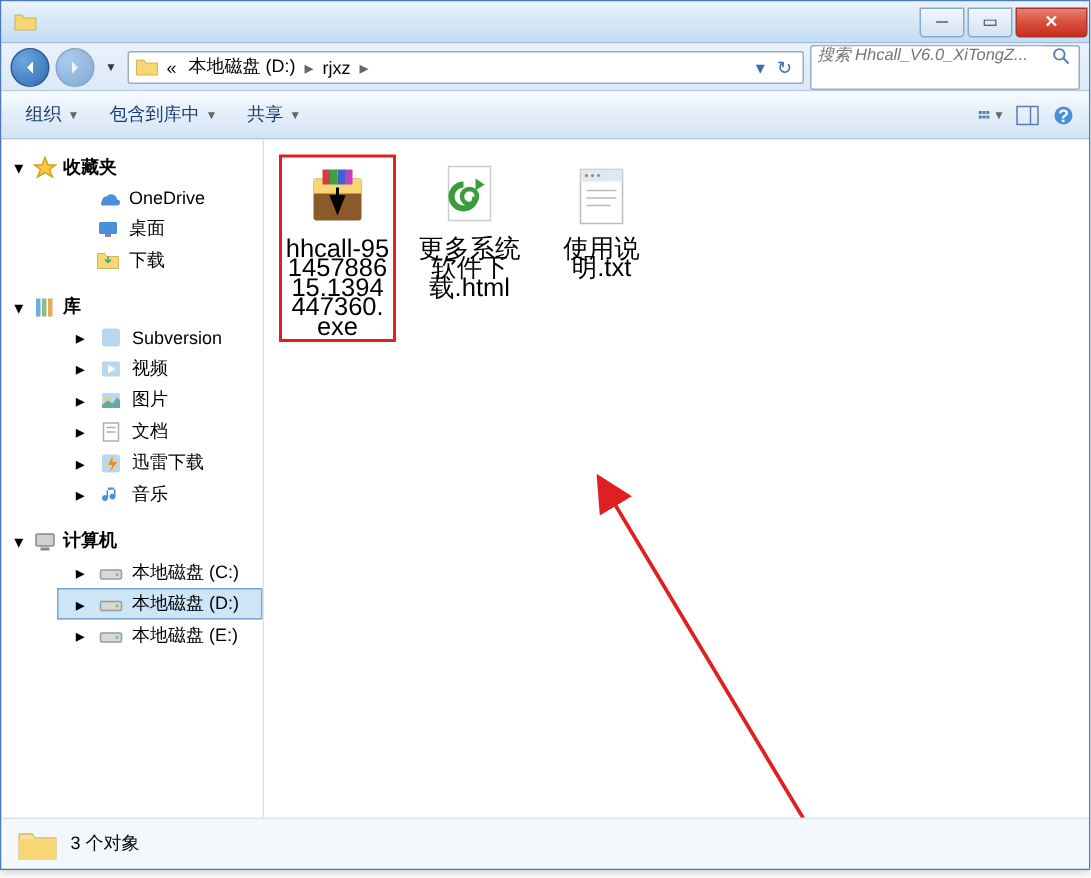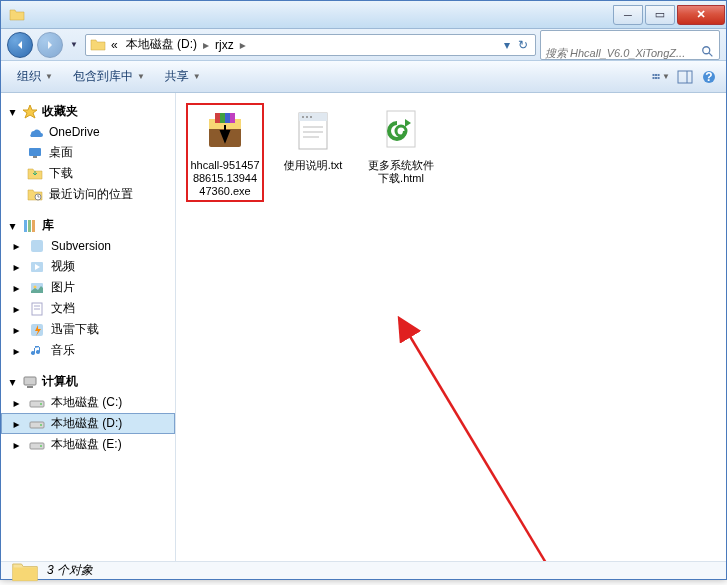--- a/index.html
+++ b/index.html
@@ -19,48 +19,48 @@
 .nav-btn { width:26px; height:26px; border-radius:50%; background: radial-gradient(circle at 30% 30%, #6ea8e0, #2f6bb0); display:flex; align-items:center; justify-content:center; cursor:pointer; border:1px solid #2b5a93;}
 .nav-btn.forward{opacity:0.5;}
 .nav-btn svg{fill:#fff;}
 .nav-drop{width:14px;height:26px;display:flex;align-items:center;justify-content:center;cursor:pointer;}
 .breadcrumb { flex:1; height:22px; background:#fff; border:1px solid #96adc5; border-radius:2px; display:flex; align-items:center; padding:0 4px; gap:2px; overflow:hidden;}
 .bc-icon{width:16px;height:16px;}
 .bc-item{padding:0 3px;cursor:pointer;white-space:nowrap;}
 .bc-sep{color:#666;padding:0 1px;}
 .bc-refresh{margin-left:auto;display:flex;gap:2px;}
 .bc-refresh span{cursor:pointer;padding:0 3px;color:#3a6ea5;}
-.search{width:180px;height:30px;background:#fff;border:1px solid #96adc5;border-radius:2px;display:flex;align-items:flex-end;padding:0 4px;gap:4px;}
+.search{width:180px;height:30px;background:#fff;border:1px solid #96adc5;border-radius:2px;display:flex;align-items:flex-start;padding:0 4px;gap:4px;}
 .search input{border:none;outline:none;flex:1;font-style:italic;color:#888;font-size:11px;}
 
 .toolbar{height:32px;background:linear-gradient(to bottom,#f7fbff 0%,#e4eef9 50%,#d4e3f3 100%);border-bottom:1px solid #b0c7de;display:flex;align-items:center;padding:0 8px;gap:4px;}
 .tb-btn{padding:4px 8px;cursor:pointer;border-radius:2px;display:flex;align-items:center;gap:4px;color:#1a3e6e;justify-content:center;}
 .tb-drop{font-size:8px;color:#666;}
 .toolbar-right{margin-left:auto;display:flex;gap:6px;}
 .tb-icon{width:18px;height:18px;cursor:pointer;display:flex;align-items:center;justify-content:center;}
 
 .body{flex:1;display:flex;overflow:hidden;}
 .sidebar{width:175px;background:#fff;border-right:1px solid #d9e3ed;overflow-y:auto;padding:8px 0;}
 .tree-group{margin-bottom:10px;}
 .tree-header{display:flex;align-items:center;padding:2px 6px;gap:4px;cursor:pointer;}
 .tree-header .exp{width:11px;height:11px;display:flex;align-items:center;justify-content:center;}
 .tree-header .ico{width:16px;height:16px;}
 .tree-header .lbl{font-weight:bold;}
-.tree-item{display:flex;align-items:center;padding:2px 6px 2px 26px;gap:6px;cursor:pointer;}
+.tree-item{display:flex;align-items:center;padding:2px 6px 2px 26px;gap:6px;cursor:pointer;margin-left:37px;}
 .tree-item.selected{background:#cde6f7;border:1px solid #7da2ce;padding:1px 5px 1px 25px;}
 .tree-item .ico{width:16px;height:16px;}
 .tree-item .exp{width:11px;height:11px;margin-left:-16px;margin-right:1px;display:flex;align-items:center;justify-content:center;}
 
 .content{flex:1;background:#fff;position:relative;padding:10px;display:flex;align-content:flex-start;flex-wrap:wrap;gap:10px;}
 .file-item{width:78px;display:flex;flex-direction:column;align-items:center;cursor:pointer;padding:4px;text-align:center;}
 .file-item.highlighted{border:2px solid #e02020;padding:2px;}
 .file-icon{width:48px;height:48px;display:flex;align-items:center;justify-content:center;margin-bottom:4px;}
-.file-name{font-size:11px;line-height:13px;word-break:break-all;color:#000;}
-
-.statusbar{height:18px;border-top:1px solid #d9e3ed;display:flex;align-items:center;padding:0 10px;gap:8px;background:#f4f8fc;font-style:italic;}
+.file-name{font-size:17px;line-height:13px;word-break:break-all;color:#000;}
+
+.statusbar{height:34px;border-top:1px solid #d9e3ed;display:flex;align-items:center;padding:0 10px;gap:8px;background:#f4f8fc;}
 .status-icon{width:28px;height:28px;}
 
 .arrow-annotation{position:absolute;left:222px;top:230px;pointer-events:none;}
 .arrow-annotation svg{overflow:visible;}
 
 
 .folder-svg{fill:#f7d774;stroke:#c9a23a;stroke-width:0.5;}
 </style>
 </head>
 <body>
@@ -186,28 +186,20 @@
             </svg>
             <span>桌面</span>
           </div>
         <div class="tree-item">
             <svg class="ico" viewBox="0 0 16 16">
               <path class="folder-svg" d="M1 3h5l1 2h8v8H1z"></path>
               <path d="M8 5v4m-2-2l2 2 2-2" stroke="#3a7" fill="none"></path>
             </svg>
             <span>下载</span>
           </div>
-        <div class="tree-item">
-            <svg class="ico" viewBox="0 0 16 16">
-              <path class="folder-svg" d="M1 3h5l1 2h8v8H1z"></path>
-              <circle cx="11" cy="10" r="3" fill="#fff" stroke="#888"></circle>
-              <path d="M11 8v2h1.5" stroke="#888" fill="none"></path>
-            </svg>
-            <span>最近访问的位置</span>
-          </div>
       </div>
 
       <div class="tree-group">
         <div class="tree-header">
           <span class="exp">▾</span>
           <svg class="ico" viewBox="0 0 16 16">
               <rect x="2" y="2" width="3" height="12" fill="#6ab0e8"></rect>
               <rect x="6" y="2" width="3" height="12" fill="#8ac088"></rect>
               <rect x="10" y="2" width="3" height="12" fill="#e8a860"></rect>
             </svg>
@@ -311,42 +303,42 @@
               <rect x="24" y="6" width="5" height="10" fill="#4060d0"></rect>
               <rect x="29" y="6" width="5" height="10" fill="#c040c0"></rect>
               <path d="M20 24h8l-4 10z M24 18v6" stroke="#000" stroke-width="2" fill="#000"></path>
             </svg>
         </div>
         <div class="file-name">hhcall-95145788615.1394447360.exe</div>
       </div>
       <div class="file-item">
         <div class="file-icon">
           <svg width="48" height="48" viewBox="0 0 48 48">
+              <rect x="10" y="4" width="28" height="36" fill="#fff" stroke="#ccc"></rect>
+              <path d="M20 16a8 8 0 108 8" fill="none" stroke="#3a9c3a" stroke-width="4"></path>
+              <path d="M28 12l6 4-6 4z" fill="#3a9c3a"></path>
+              <circle cx="24" cy="24" r="5" fill="none" stroke="#3a9c3a" stroke-width="3"></circle>
+            </svg>
+        </div>
+        <div class="file-name">更多系统软件下载.html</div>
+      </div>
+      <div class="file-item">
+        <div class="file-icon">
+          <svg width="48" height="48" viewBox="0 0 48 48">
               <rect x="10" y="6" width="28" height="36" fill="#fff" stroke="#bbb"></rect>
               <rect x="10" y="6" width="28" height="8" fill="#e0e8f0"></rect>
               <line x1="14" y1="20" x2="34" y2="20" stroke="#bbb"></line>
               <line x1="14" y1="25" x2="34" y2="25" stroke="#bbb"></line>
               <line x1="14" y1="30" x2="30" y2="30" stroke="#bbb"></line>
               <circle cx="14" cy="10" r="1" fill="#888"></circle>
               <circle cx="18" cy="10" r="1" fill="#888"></circle>
               <circle cx="22" cy="10" r="1" fill="#888"></circle>
             </svg>
         </div>
         <div class="file-name">使用说明.txt</div>
-      </div>
-      <div class="file-item">
-        <div class="file-icon">
-          <svg width="48" height="48" viewBox="0 0 48 48">
-              <rect x="10" y="4" width="28" height="36" fill="#fff" stroke="#ccc"></rect>
-              <path d="M20 16a8 8 0 108 8" fill="none" stroke="#3a9c3a" stroke-width="4"></path>
-              <path d="M28 12l6 4-6 4z" fill="#3a9c3a"></path>
-              <circle cx="24" cy="24" r="5" fill="none" stroke="#3a9c3a" stroke-width="3"></circle>
-            </svg>
-        </div>
-        <div class="file-name">更多系统软件下载.html</div>
       </div>
 
       <div class="arrow-annotation">
         <svg width="200" height="280">
             <defs>
               <marker id="ah" markerWidth="10" markerHeight="10" refX="2" refY="5" orient="auto">
                 <path d="M0 0L10 5L0 10z" fill="#e02020"></path>
               </marker>
             </defs>
             <line x1="160" y1="260" x2="10" y2="10" stroke="#e02020" stroke-width="2.5" marker-end="url(#ah)"></line>

